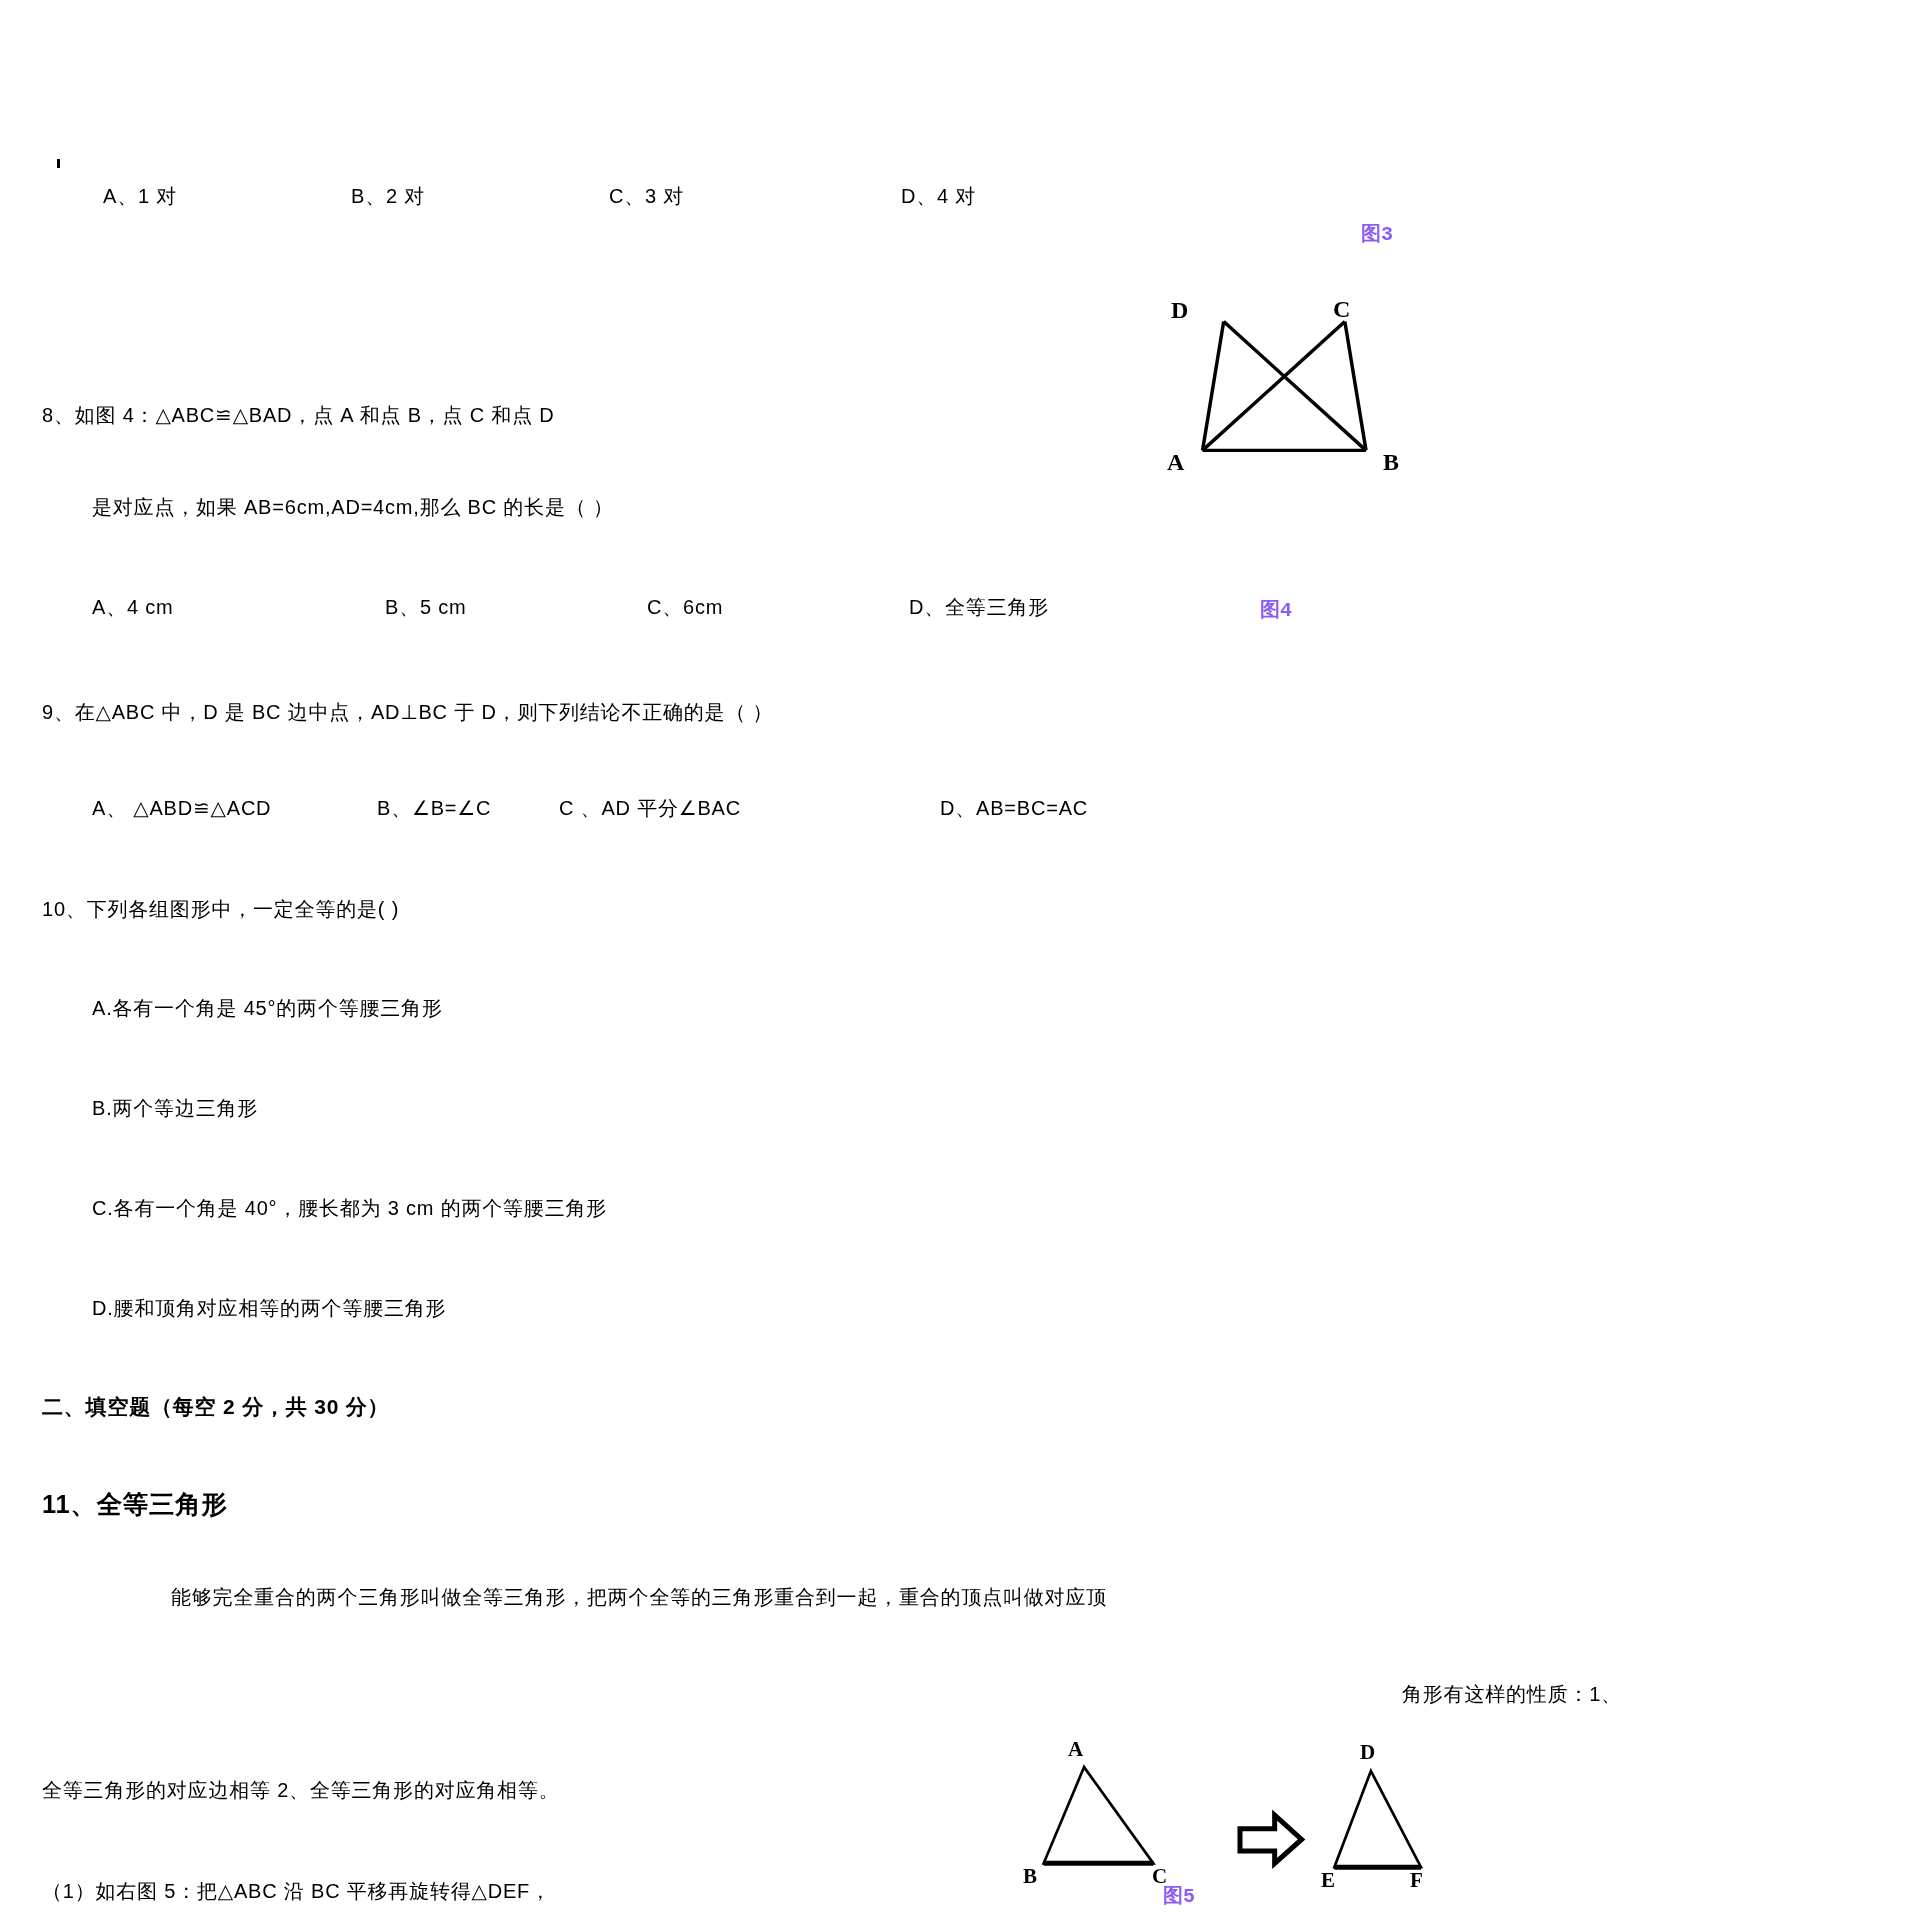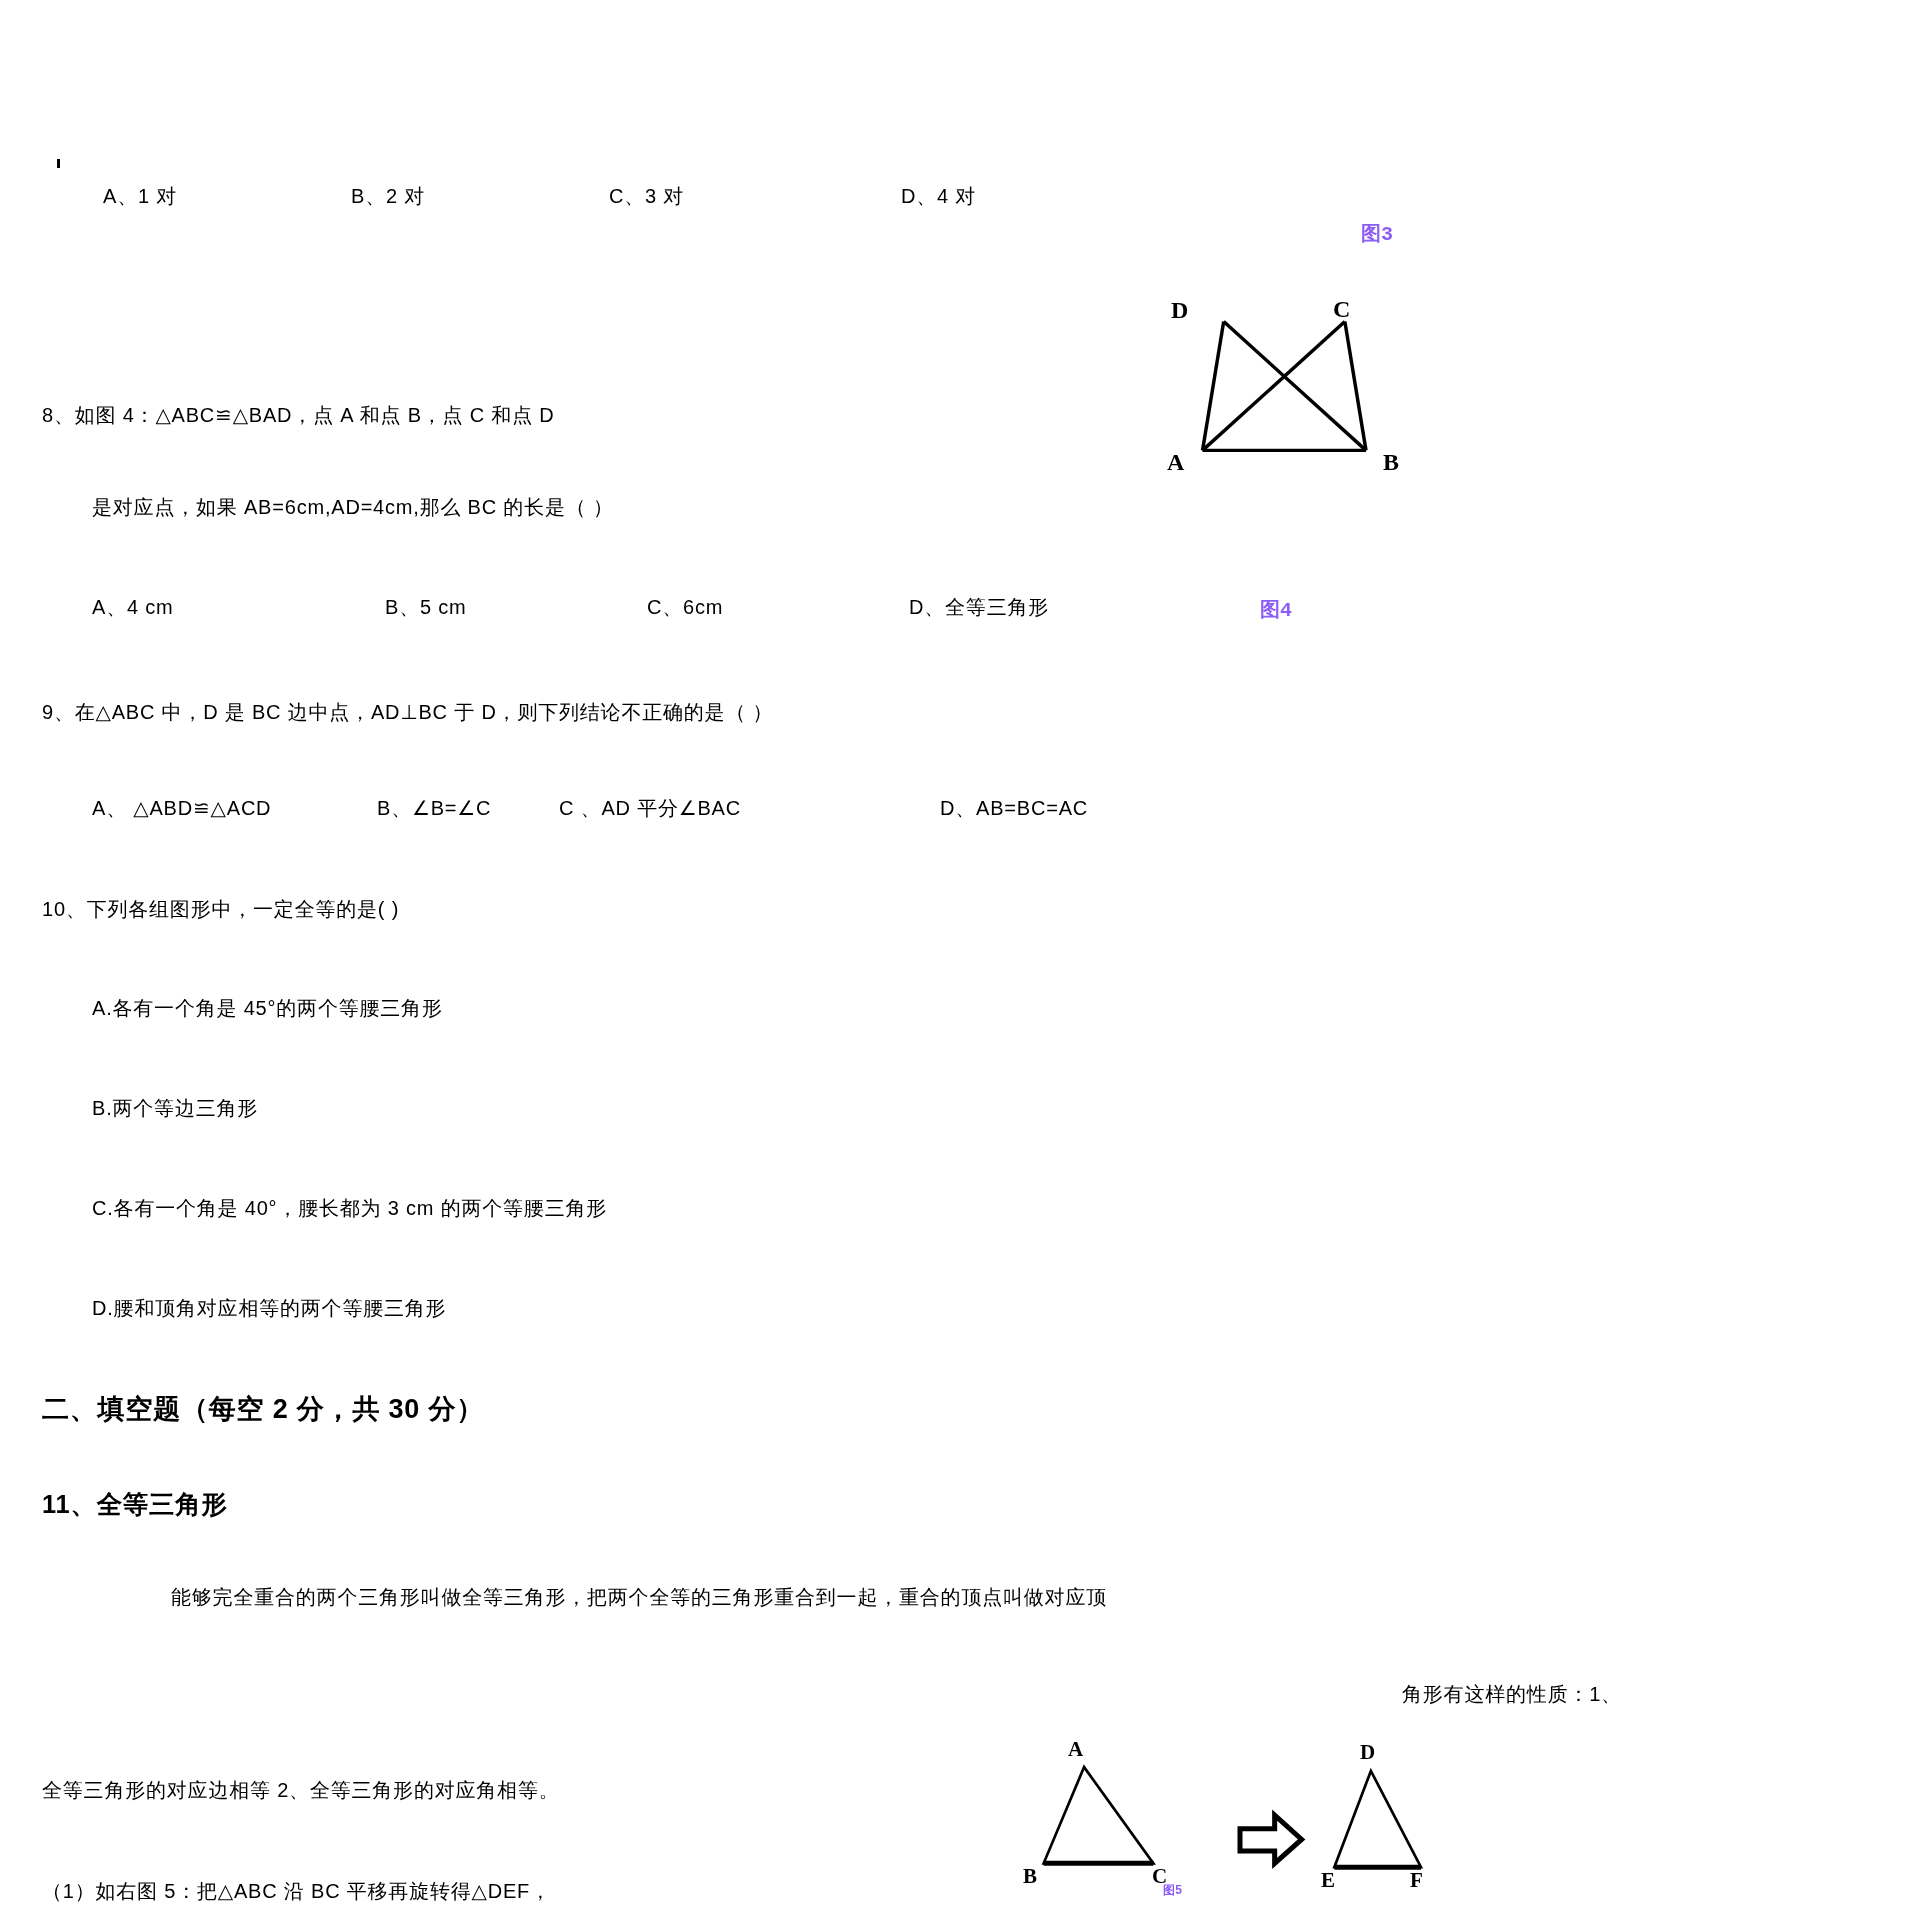--- a/index.html
+++ b/index.html
@@ -96,21 +96,21 @@
   <div class="txt" style="left:377px; top:797px;">B、∠B=∠C</div>
   <div class="txt" style="left:559px; top:797px;">C 、AD 平分∠BAC</div>
   <div class="txt" style="left:940px; top:797px;">D、AB=BC=AC</div>
 
   <div class="txt" style="left:42px; top:898px;">10、下列各组图形中，一定全等的是(      )</div>
   <div class="txt" style="left:92px; top:997px;">A.各有一个角是 45°的两个等腰三角形</div>
   <div class="txt" style="left:92px; top:1097px;">B.两个等边三角形</div>
   <div class="txt" style="left:92px; top:1197px;">C.各有一个角是 40°，腰长都为 3 cm 的两个等腰三角形</div>
   <div class="txt" style="left:92px; top:1297px;">D.腰和顶角对应相等的两个等腰三角形</div>
 
-  <div class="txt bold" style="left:42px; top:1395px; font-size:27px;">二、填空题（每空 2 分，共 30 分）</div>
+  <div class="txt bold" style="left:42px; top:1395px; font-size:21px;">二、填空题（每空 2 分，共 30 分）</div>
 
   <div class="txt bold" style="left:42px; top:1491px; font-size:25.4px;">11、全等三角形</div>
 
   <div class="txt" style="left:127px; top:1586px;margin-left:44px;">能够完全重合的两个三角形叫做全等三角形，把两个全等的三角形重合到一起，重合的顶点叫做对应顶</div>
   <div class="txt" style="left:1402px; top:1683px;">角形有这样的性质：1、</div>
   <div class="txt" style="left:42px; top:1779px;">全等三角形的对应边相等 2、全等三角形的对应角相等。</div>
 
   <svg width="462" height="162" style="left:1009px; top:1740px;" viewBox="0 0 1200 420">
 
     <polygon points="195,70 90,320 375,320" fill="none" stroke="#000" stroke-width="7"></polygon>
@@ -120,18 +120,18 @@
 
     <polygon points="940,80 845,330 1070,330" fill="none" stroke="#000" stroke-width="7"></polygon>
     <line x1="845" y1="330" x2="1070" y2="330" stroke="#000" stroke-width="13"></line>
   </svg>
   <div class="vertexlabel" style="left:1068px; top:1737px; font-size:21px;">A</div>
   <div class="vertexlabel" style="left:1023px; top:1864px; font-size:21px;">B</div>
   <div class="vertexlabel" style="left:1152px; top:1864px; font-size:21px;">C</div>
   <div class="vertexlabel" style="left:1360px; top:1740px; font-size:21px;">D</div>
   <div class="vertexlabel" style="left:1321px; top:1868px; font-size:21px;">E</div>
   <div class="vertexlabel" style="left:1410px; top:1868px; font-size:21px;">F</div>
-  <div class="figlabel" style="left:1163px; top:1882px; font-size:12px;">图5</div>
+  <div class="figlabel" style="left:1163px; top:1882px; font-size:20px;">图5</div>
 
   <div class="txt" style="left:42px; top:1880px;">（1）如右图 5：把△ABC 沿 BC 平移再旋转得△DEF，</div>
 
 </div>
 
 
 </body></html>

